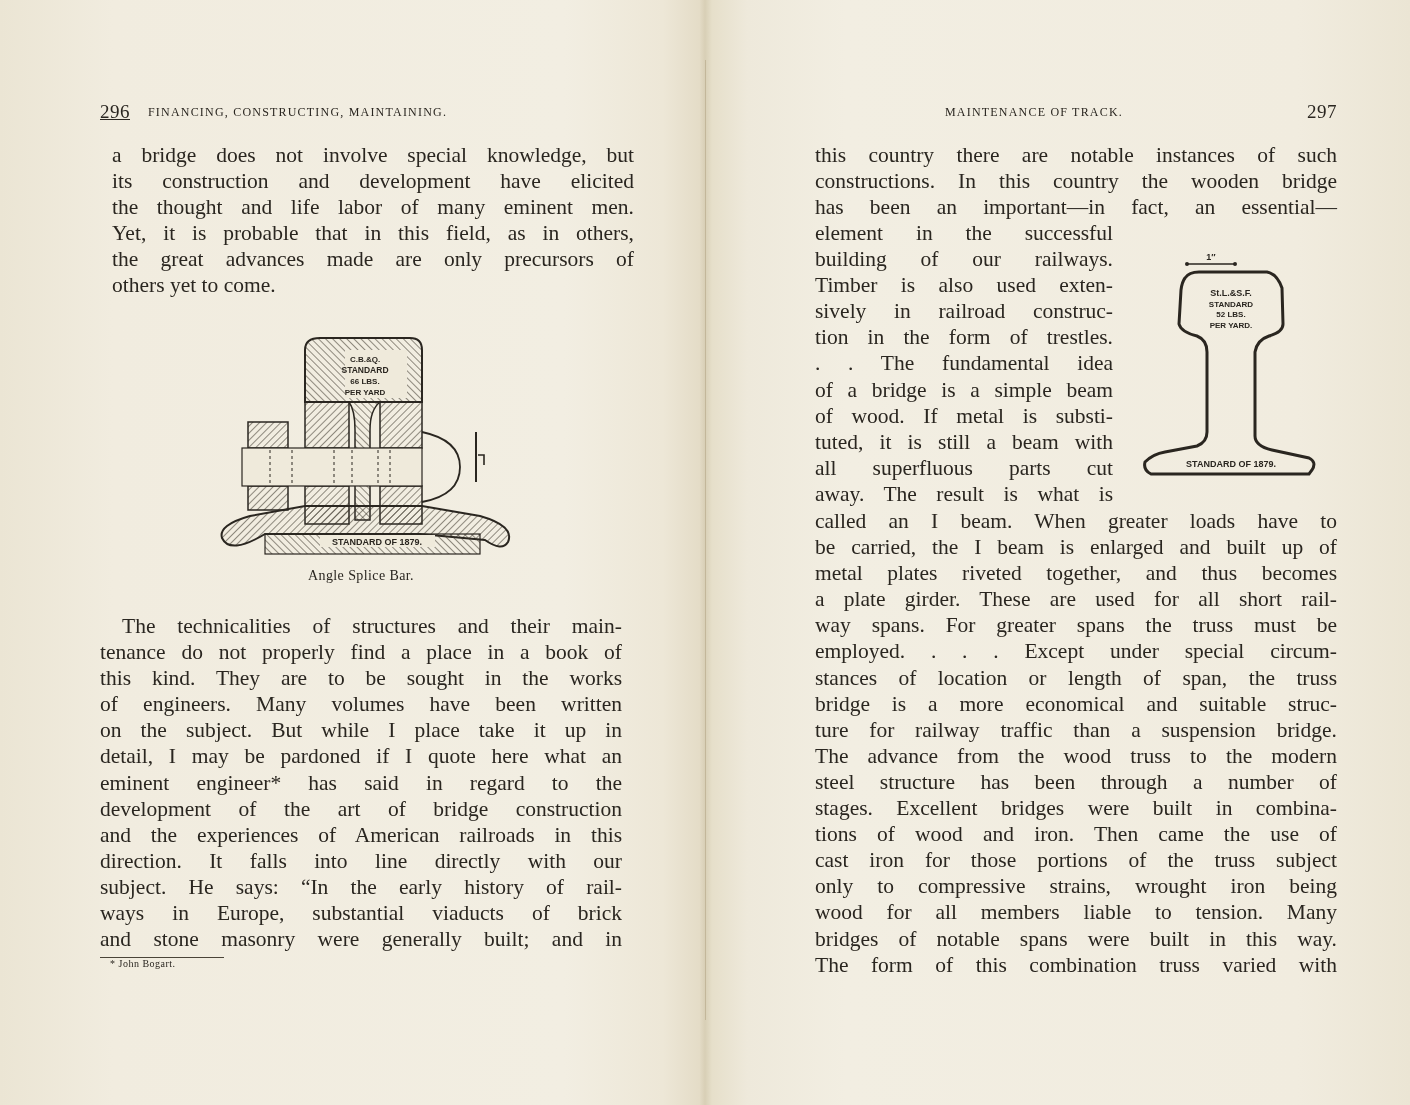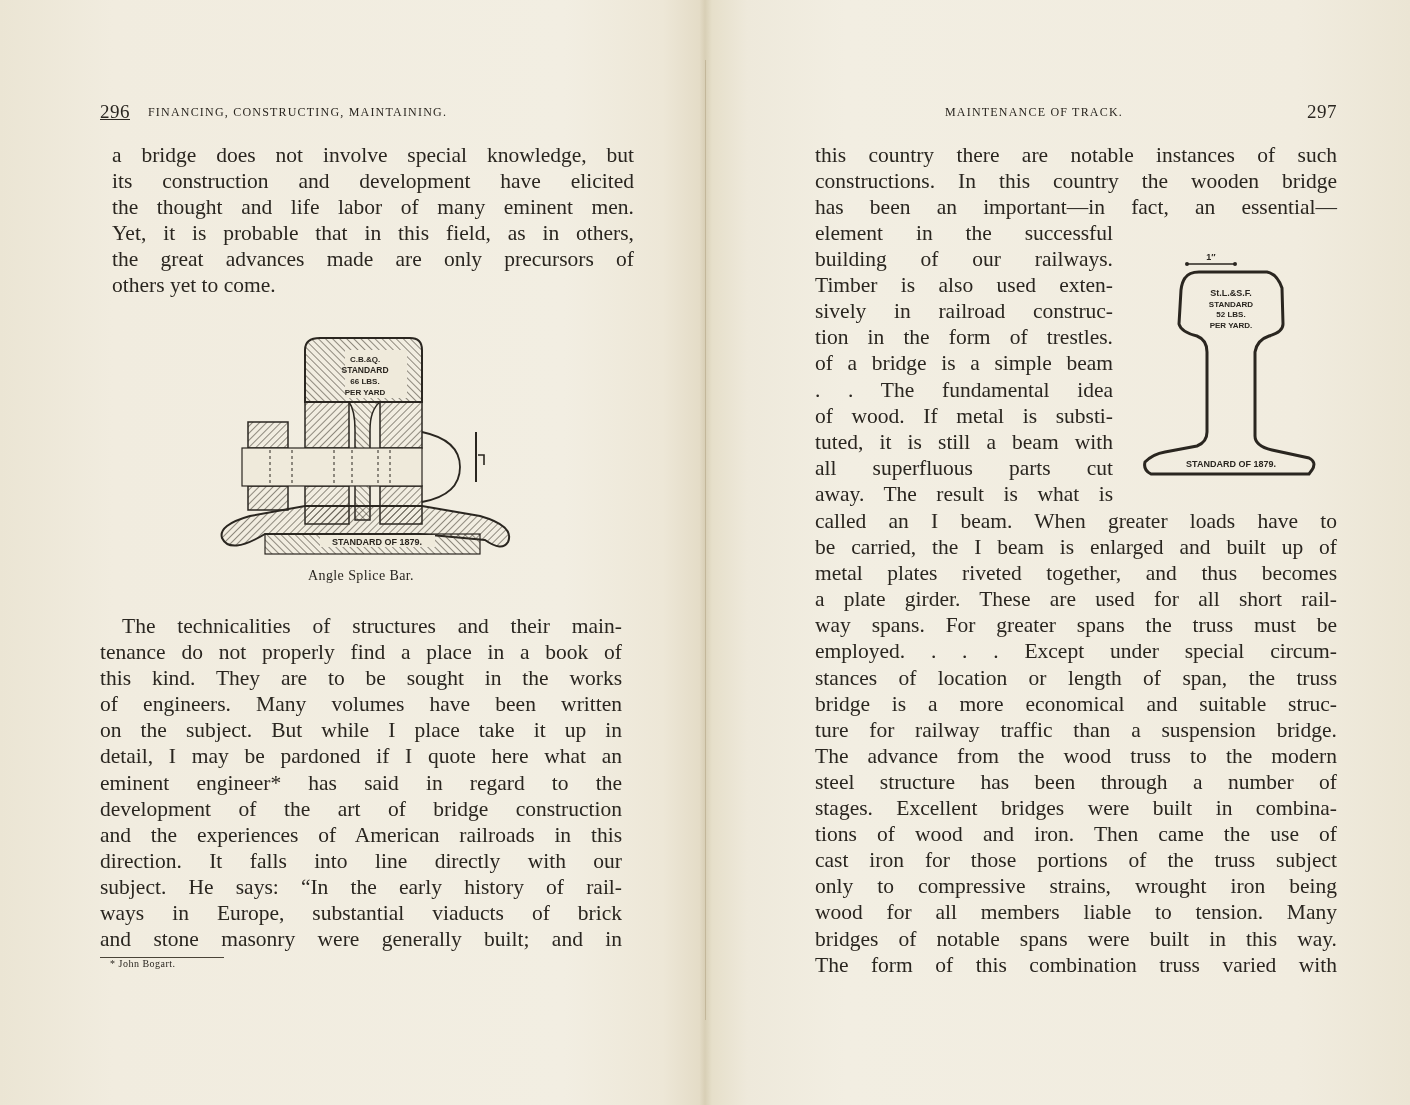--- a/index.html
+++ b/index.html
@@ -162,22 +162,22 @@
     </p>
   </div>
 
   <div class="right-wrap body-text">
     <p>
       <span class="line">element in the successful</span>
       <span class="line">building of our railways.</span>
       <span class="line">Timber is also used exten-</span>
       <span class="line">sively in railroad construc-</span>
       <span class="line">tion in the form of trestles.</span>
+      <span class="line">. . The fundamental idea</span>
       <span class="line">of a bridge is a simple beam</span>
-      <span class="line">. . The fundamental idea</span>
       <span class="line">of wood. If metal is substi-</span>
       <span class="line">tuted, it is still a beam with</span>
       <span class="line">all superfluous parts cut</span>
       <span class="line">away. The result is what is</span>
     </p>
   </div>
 
   <div class="figure2">
     <svg width="200" height="240" viewBox="0 0 200 240">
       <line x1="50" y1="16" x2="98" y2="16" stroke="#2a2620" stroke-width="1.5"></line>

